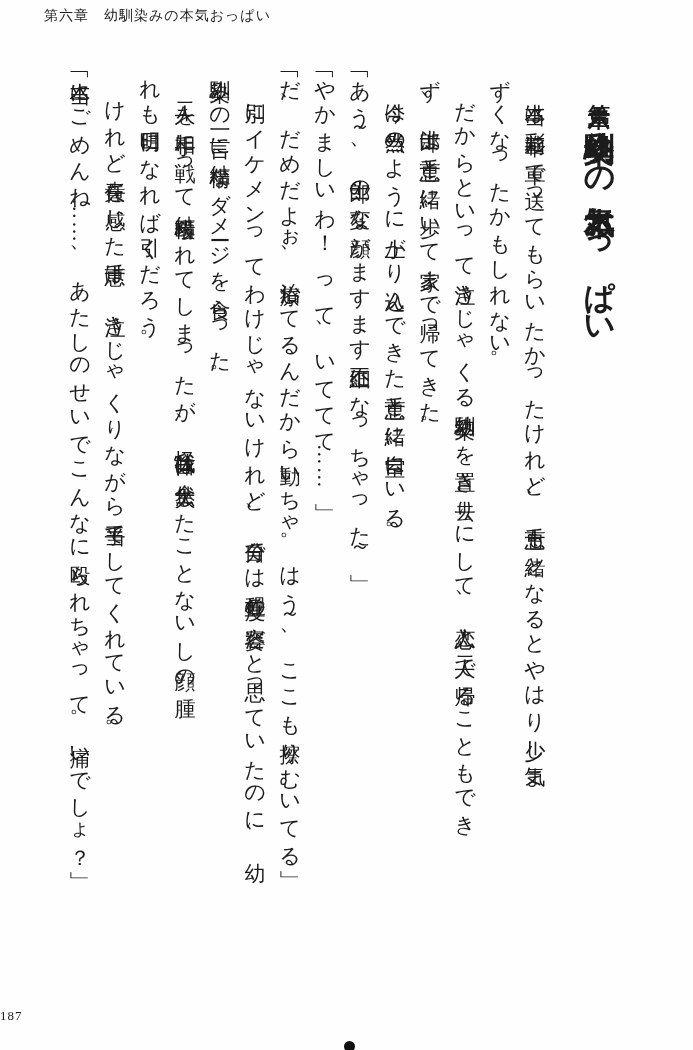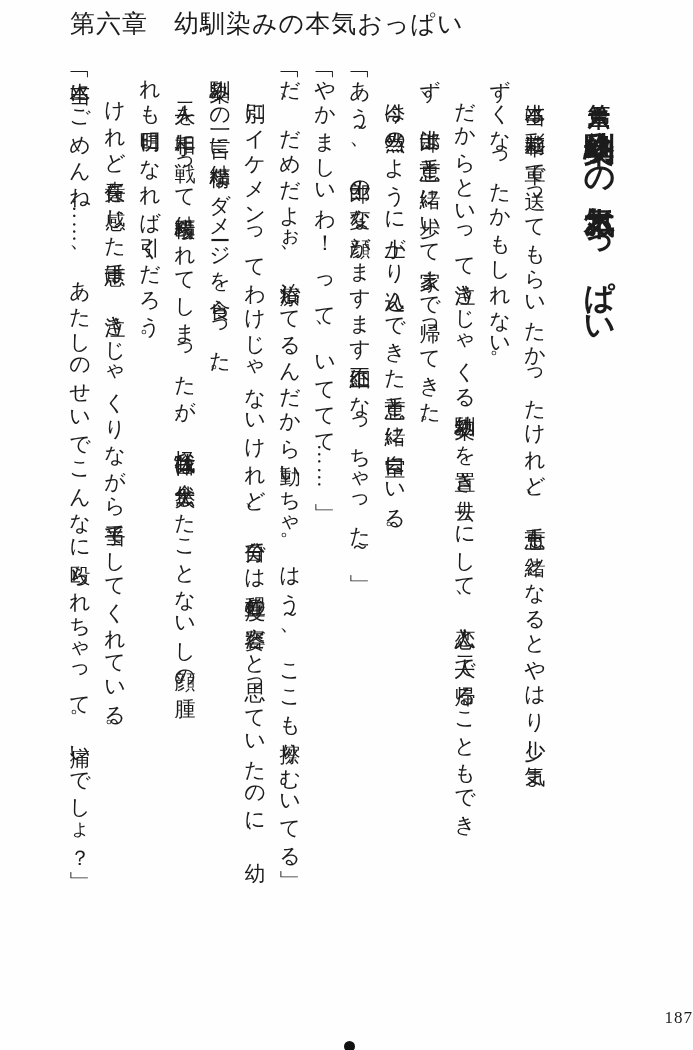--- a/index.html
+++ b/index.html
@@ -11,22 +11,22 @@
     height: 1050px;
     position: relative;
     overflow: hidden;
     background: #fefefe;
     color: #1c1c1c;
     font-family: "Liberation Serif", "DejaVu Serif", serif;
   }
   .running-header {
     position: absolute;
     top: 7px;
-    left: 70px;
-    font-size: 25px;
+    left: 44px;
+    font-size: 14px;
     letter-spacing: 1px;
     white-space: nowrap;
   }
   .v-content {
     position: absolute;
     top: 64px;
     right: 73px;
     height: 912px;
     writing-mode: vertical-rl;
     font-size: 21px;
@@ -58,22 +58,22 @@
     white-space: nowrap;
   }
   .body-text .indent {
     text-indent: 23px;
   }
   .page-number {
     position: absolute;
     top: 1008px;
     left: 0;
     width: 100%;
-    text-align: right;
-    font-size: 17px;
+    text-align: left;
+    font-size: 13px;
     letter-spacing: 1px;
   }
   .bottom-dot {
     position: absolute;
     top: 1041px;
     left: 344px;
     width: 11px;
     height: 11px;
     border-radius: 50%;
     background: #111;

